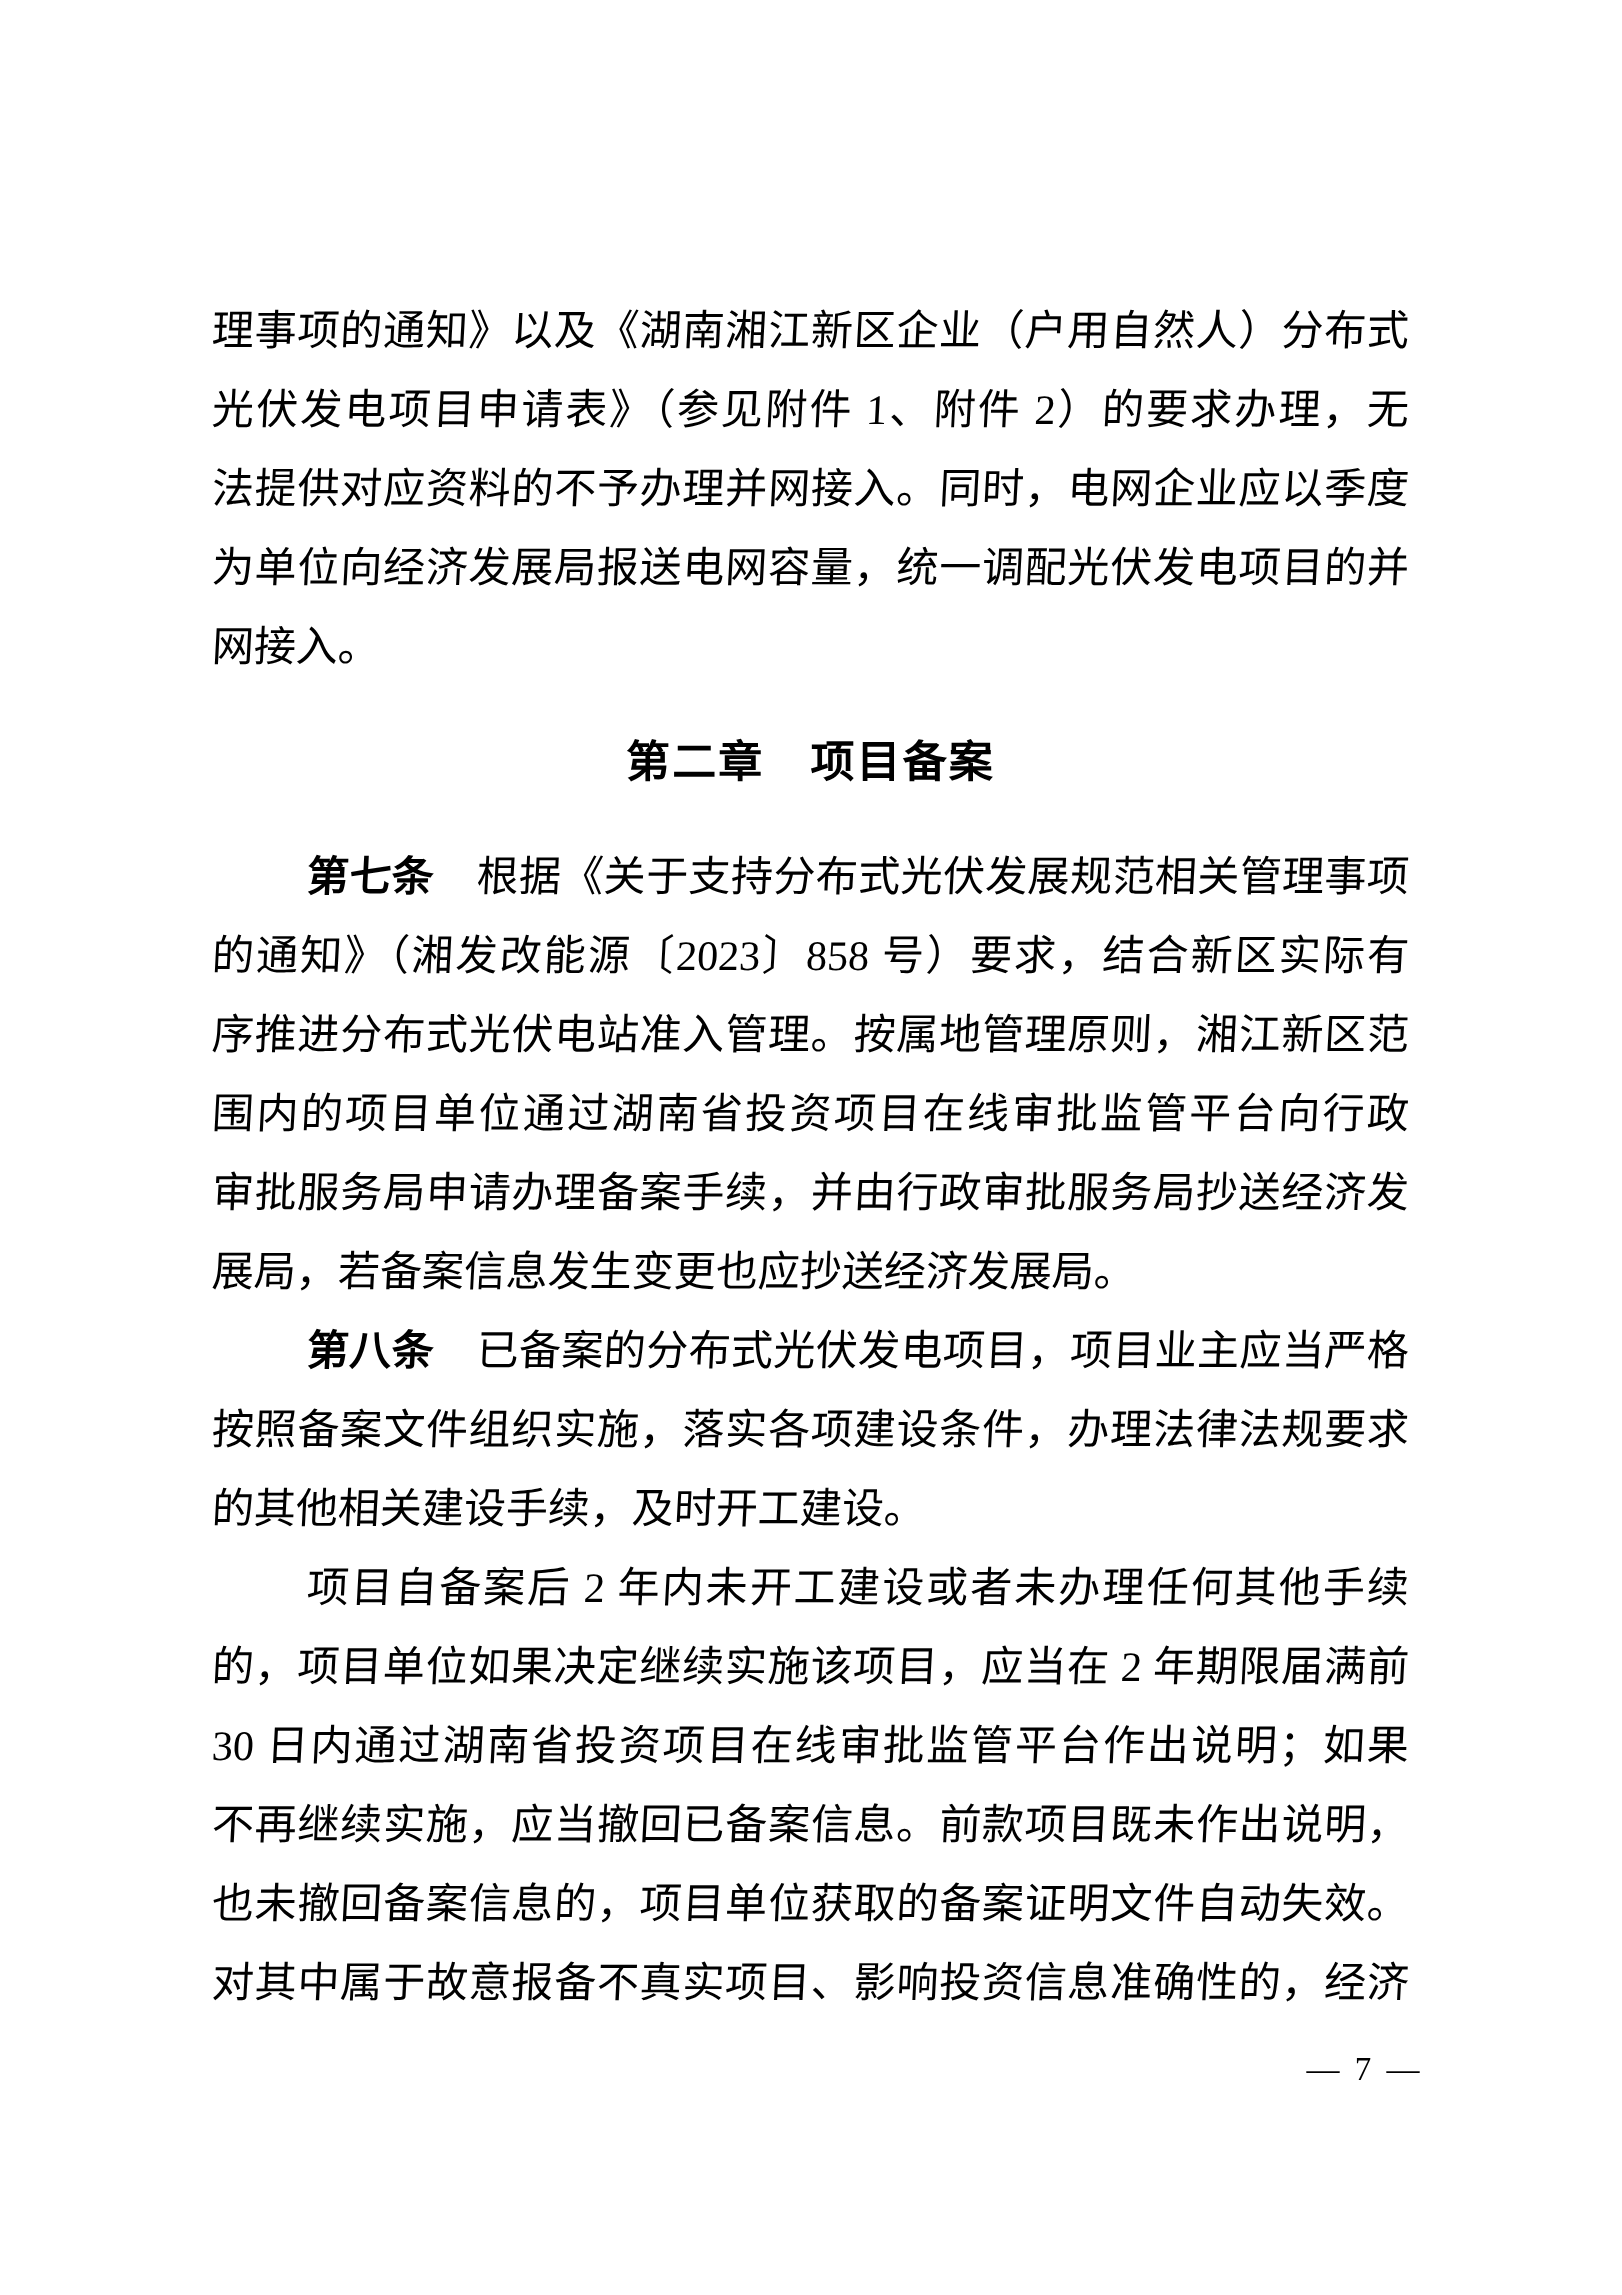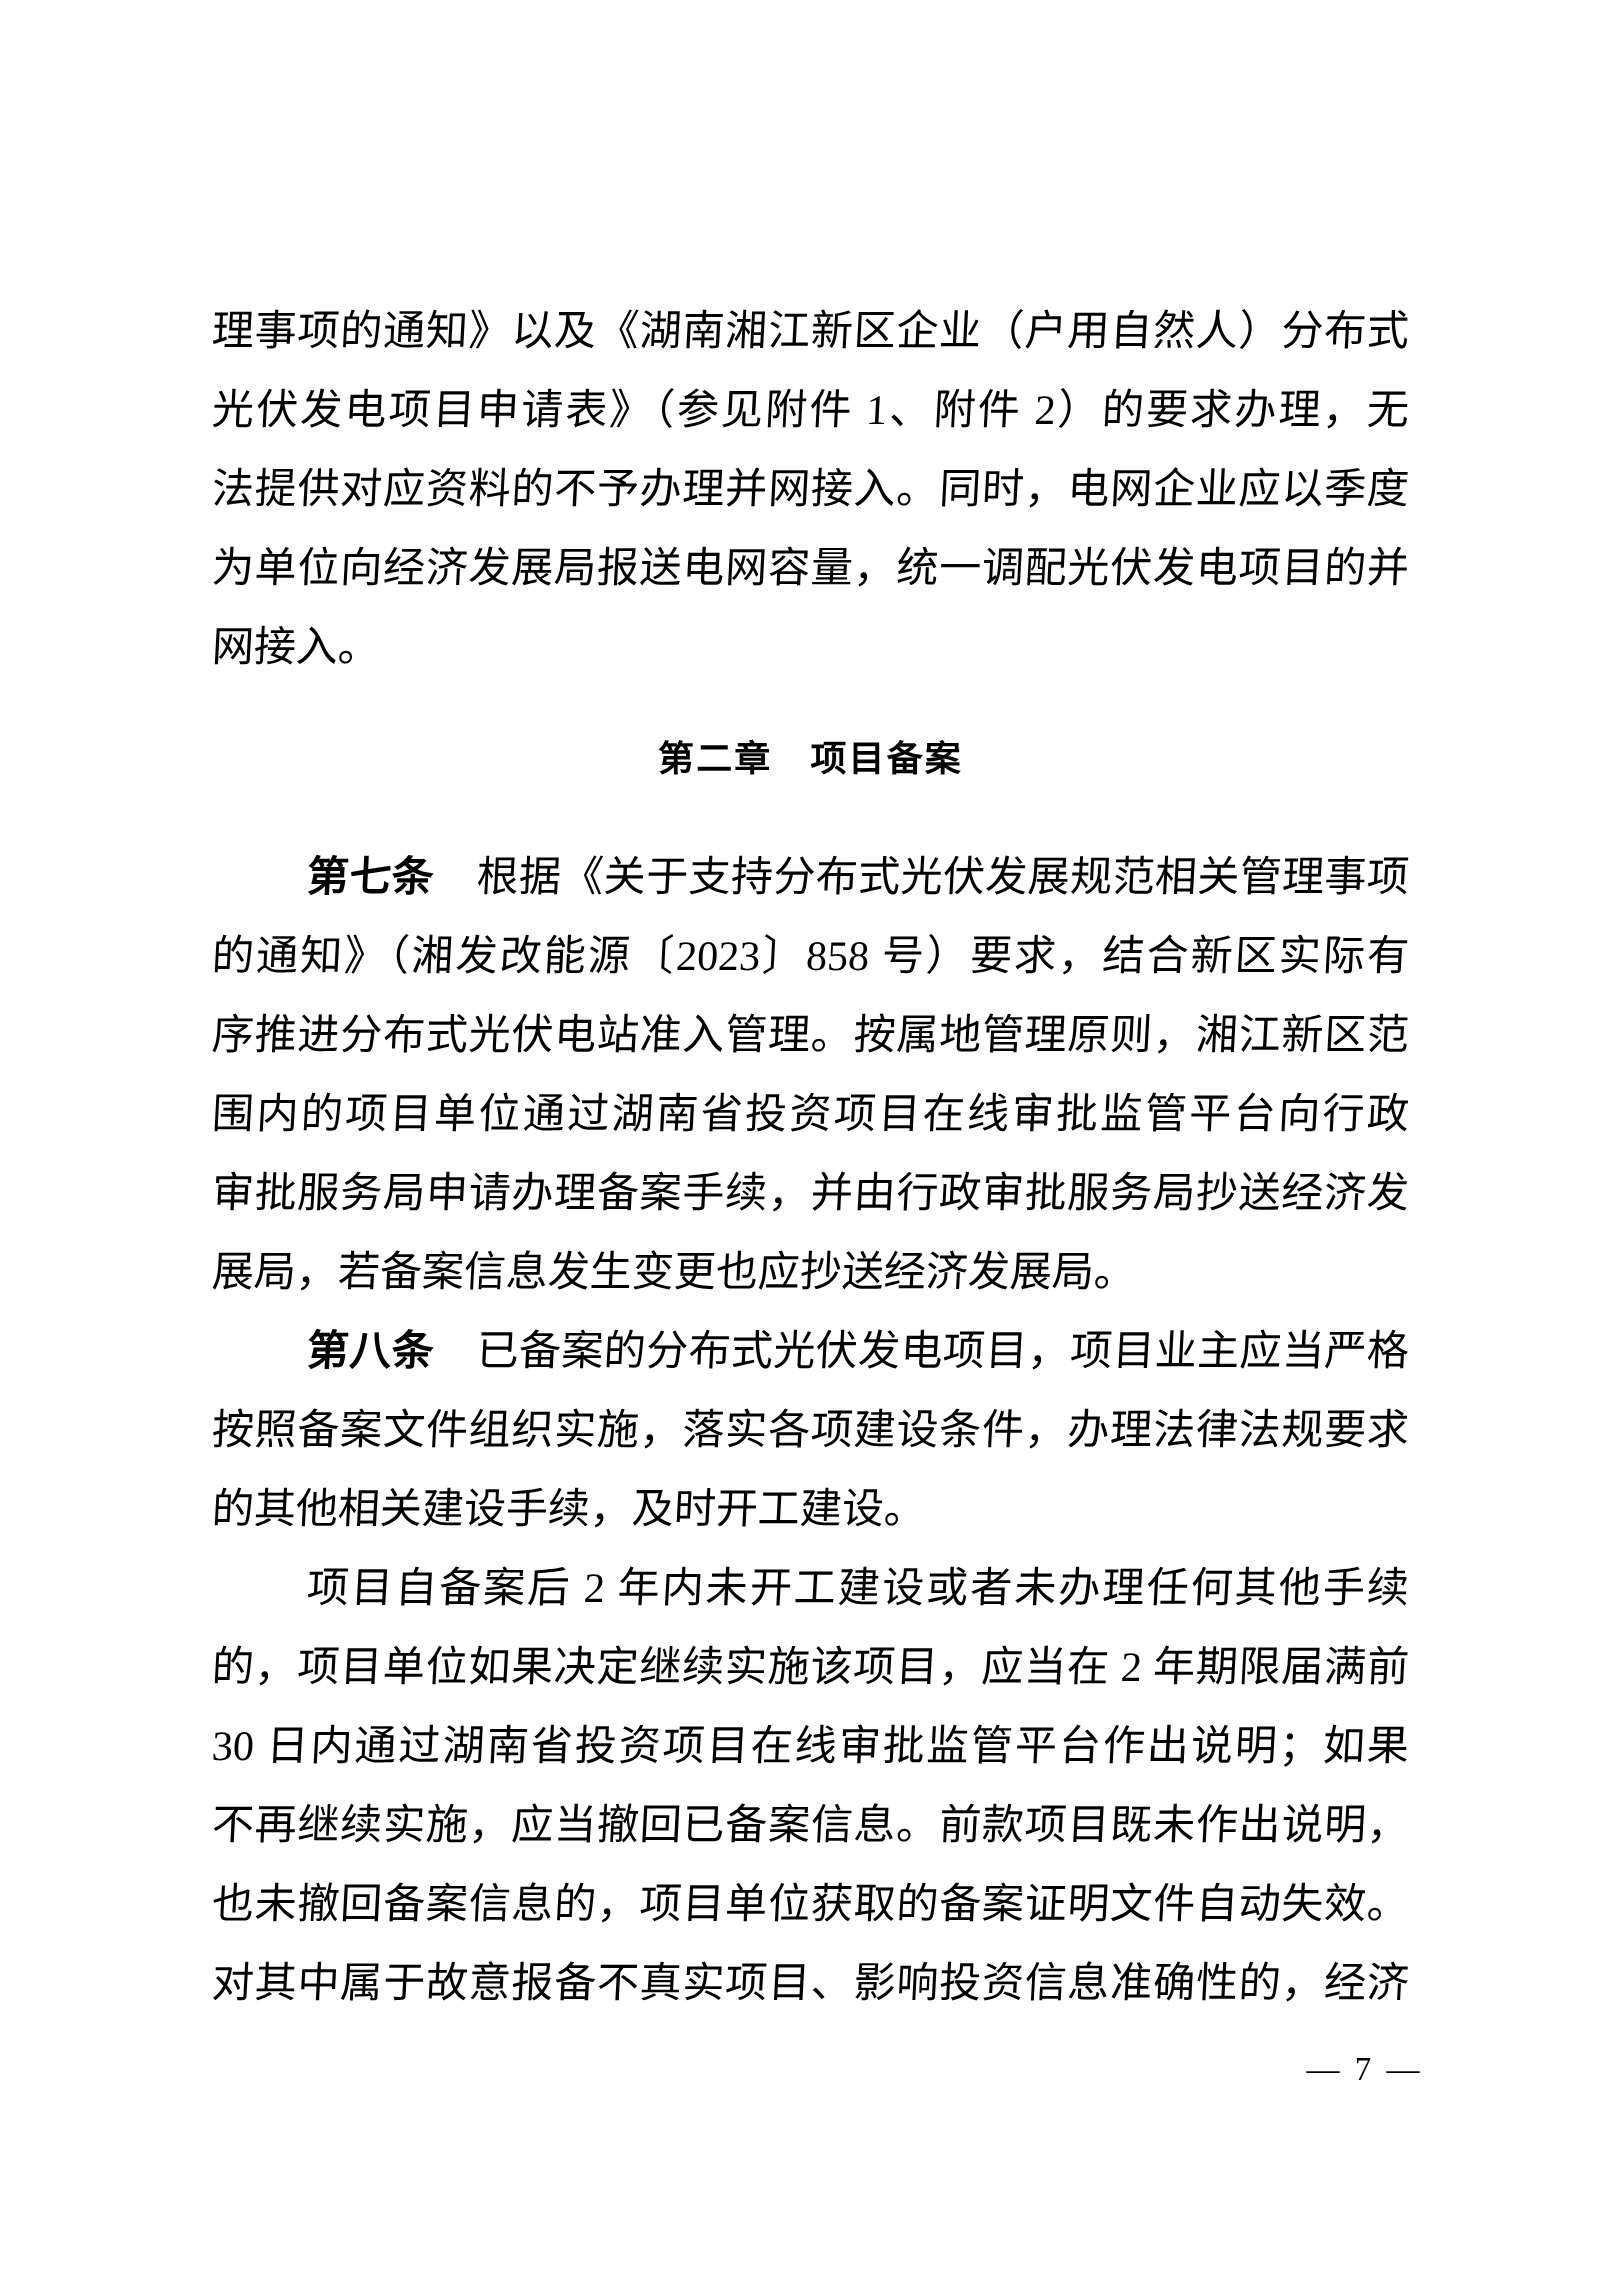--- a/index.html
+++ b/index.html
@@ -40,23 +40,23 @@
   .line.ind {
     padding-left: 95px;
   }
   .term {
     font-weight: bold;
   }
   .chapter-heading {
     margin: 35px 0 37px 0;
     text-align: center;
     text-align-last: center;
-    font-family: Liberation Mono, monospace;
+    font-family: Liberation Sans, sans-serif;
     font-weight: bold;
-    font-size: 36px;
+    font-size: 44px;
     line-height: 79px;
     letter-spacing: 2.1px;
     transform: none;
     white-space: nowrap;
   }
   .page-number {
     position: absolute;
     top: 2051px;
     right: 200px;
     font-family: "Liberation Serif", "DejaVu Serif", serif;

